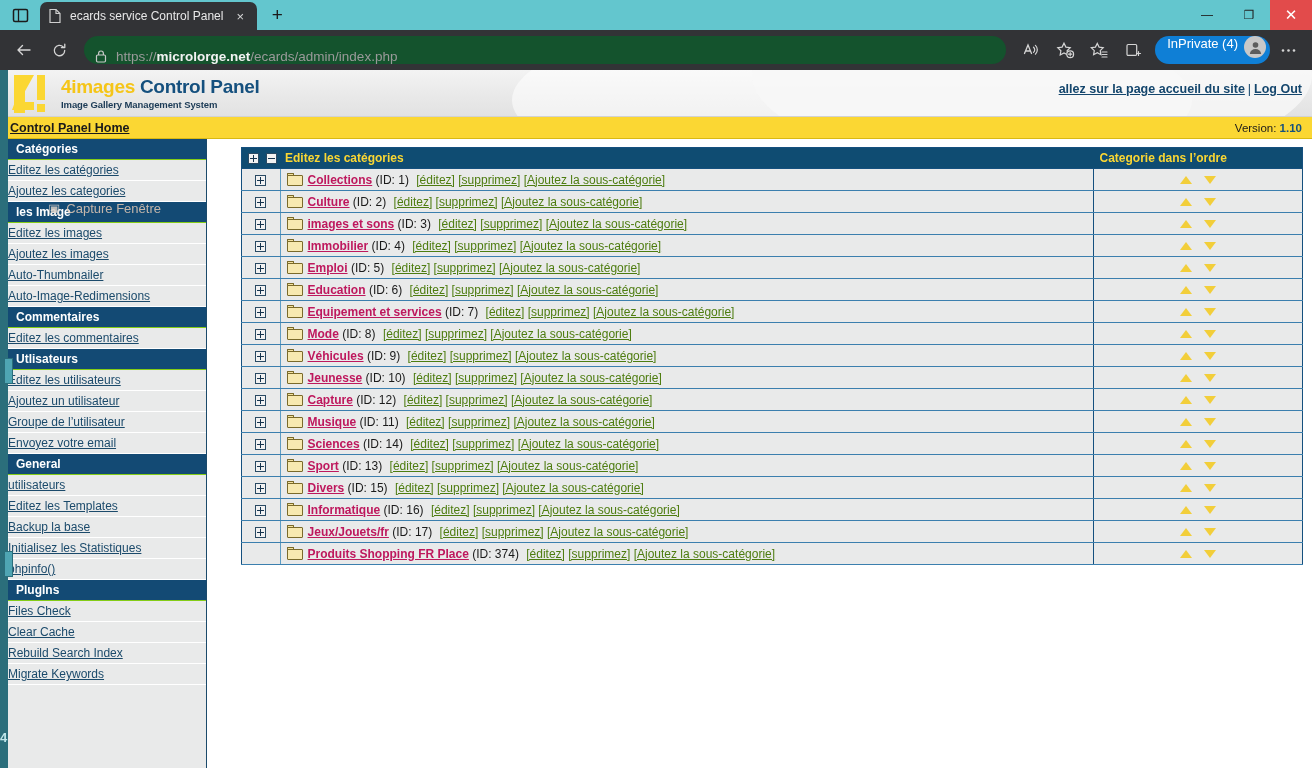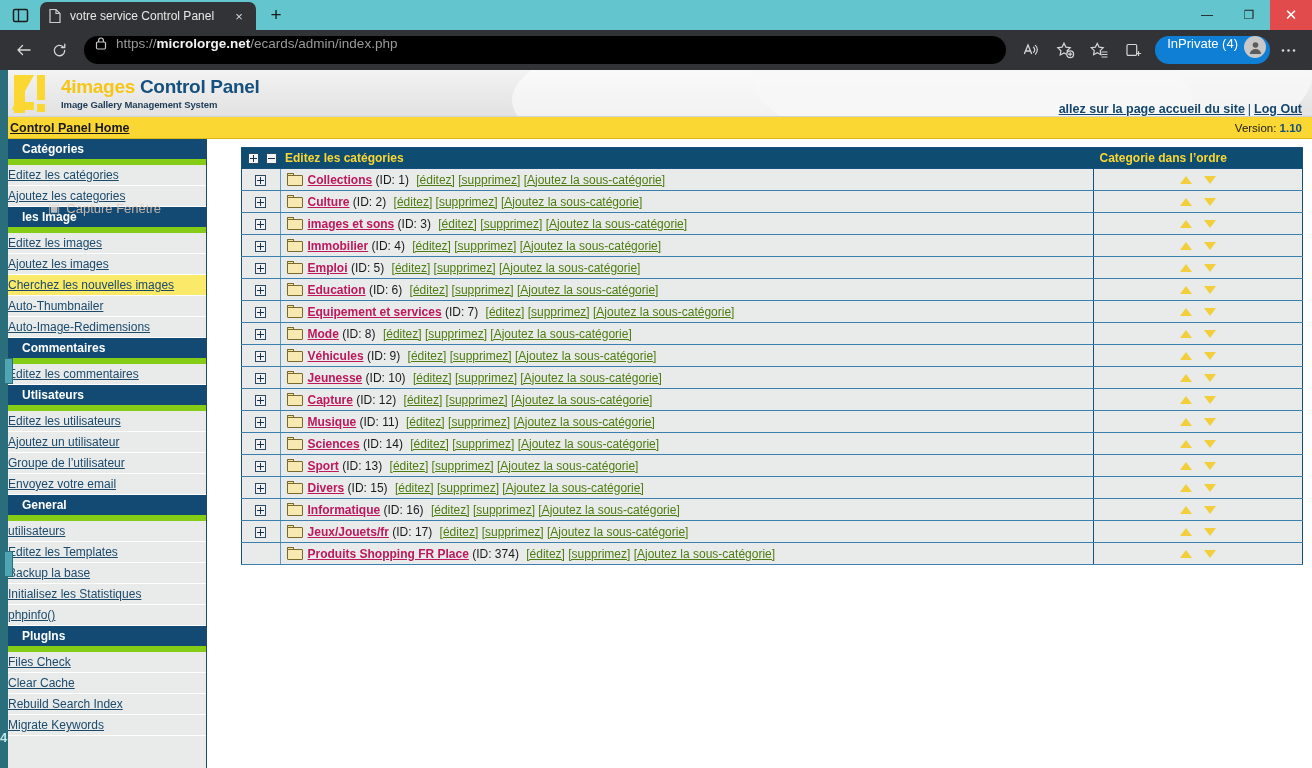--- a/index.html
+++ b/index.html
@@ -58,22 +58,22 @@
   .toolbar {
     height: 40px; background: #323336;
     display: flex; align-items: center; padding: 0 8px; gap: 3px;
   }
   .tb-btn {
     width: 32px; height: 32px; border-radius: 4px;
     display: flex; align-items: center; justify-content: center;
     color: #d5d5d5; flex: 0 0 32px;
   }
   .omnibox {
-    flex: 1 1 auto; height: 28px; background: #000000;
-    border-radius: 14px; display: flex; align-items: flex-start;
+    flex: 1 1 auto; height: 28px; background: #14532d;
+    border-radius: 14px; display: flex; align-items: flex-end;
     padding: 0 10px; gap: 8px; margin: 0 6px; min-width: 0;
   }
   .omnibox .lock { color: #c9c9c9; flex: 0 0 auto; display:flex; }
   .url { font-size: 13.5px; color: #9a9a9a; white-space: nowrap; overflow: hidden; }
   .url b { color: #f2f2f2; font-weight: 700; }
   .tb-right { display: flex; align-items: center; gap: 2px; flex: 0 0 auto; }
   .tb-pill {
     display: flex; gap: 6px;
     background: #0F7FD6; border-radius: 15px; height: 28px;
     padding: 0 4px 0 12px; color: #fff; font-size: 13px; margin-left: 4px;
@@ -123,21 +123,21 @@
   .logo-mark { width: 44px; height: 38px; position: relative; }
   .logo-text { padding-top: 2px; }
   .logo-line1 { font-size: 19px; font-weight: 700; line-height: 1; letter-spacing: -0.3px; }
   .logo-line1 .b1 { color: #F5C518; }
   .logo-line1 .b2 { color: #15507E; }
   .logo-line2 {
     font-size: 9.5px; font-weight: 700; color: #1b3a55;
     margin-top: 3px; letter-spacing: -0.1px;
   }
   .hdr-links {
-    position: absolute; right: 10px; bottom: 0; font-size: 12.5px;
+    position: absolute; right: 10px; bottom: 20px; font-size: 12.5px;
     color: #14466d; z-index: 2;
   }
   .hdr-links a { color: #14466d; text-decoration: underline; font-weight: 700; }
   .hdr-links .sep { font-weight: 400; padding: 0 3px; }
 
   
   .yellow-bar {
     height: 22px; background: #FBD733;
     border-bottom: 1px solid #d9b913;
     display: flex; align-items: center; justify-content: space-between;
@@ -150,22 +150,22 @@
   
   .body-split { display: flex; height: 629px; background: #ffffff; }
 
   
   .sidebar {
     width: 207px; flex: 0 0 207px; background: #fdfdfd;
     border-right: 1px solid #1b4a6b; position: relative;
   }
   .sb-head {
     background: #134A74; color: #ffffff; font-weight: 700;
-    font-size: 12px; padding: 3px 22px; line-height: 14px;
-    border-bottom: 6px solid #84cc16;
+    font-size: 12px; padding: 3px 16px; line-height: 14px;
+    border-bottom: 1px solid #84cc16;
   }
   .sb-item {
     background: #e9eaea; border-bottom: 1px solid #ffffff;
     padding: 3px 8px; line-height: 14px; font-size: 12px;
   }
   .sb-item a { color: #1b4a6b; text-decoration: underline; }
   .sb-item.active { background: #FBE96A; }
   .sb-filler { background: #e9eaea; height: 100%; }
   .watermark {
     position: absolute; left: 48px; top: 62px;
@@ -258,21 +258,21 @@
           <line x1="6.5" y1="3" x2="6.5" y2="14" stroke="#1b1b1b" stroke-width="1.3"></line>
         </svg>
     </div>
     <div class="tab">
       <span class="tab-favicon">
         <svg width="14" height="16" viewBox="0 0 14 16">
             <path d="M2 1.5h6l4 4v9H2z" fill="none" stroke="#cfcfcf" stroke-width="1.2"></path>
             <path d="M8 1.5v4h4" fill="none" stroke="#cfcfcf" stroke-width="1.2"></path>
           </svg>
       </span>
-      <span class="tab-title">votre service Control Panel</span>
+      <span class="tab-title">ecards service Control Panel</span>
       <span class="tab-close">×</span>
     </div>
     <div class="newtab">+</div>
     <div class="win-controls">
       <div class="win-btn">—</div>
       <div class="win-btn">❐</div>
       <div class="win-btn close">✕</div>
     </div>
   </div>
 
@@ -386,21 +386,20 @@
         <div class="watermark">
           <span class="wm-ico">▣</span><span>Capture Fenêtre</span>
         </div>
         <div id="sidebar-sections">
             <div class="sb-head">Catégories</div>
             <div class="sb-item"><a href="#">Editez les catégories</a></div>
             <div class="sb-item"><a href="#">Ajoutez les categories</a></div>
             <div class="sb-head">les Image</div>
             <div class="sb-item"><a href="#">Editez les images</a></div>
             <div class="sb-item"><a href="#">Ajoutez les images</a></div>
-            <div class="sb-item active"><a href="#">Cherchez les nouvelles images</a></div>
             <div class="sb-item"><a href="#">Auto-Thumbnailer</a></div>
             <div class="sb-item"><a href="#">Auto-Image-Redimensions</a></div>
             <div class="sb-head">Commentaires</div>
             <div class="sb-item"><a href="#">Editez les commentaires</a></div>
             <div class="sb-head">Utlisateurs</div>
             <div class="sb-item"><a href="#">Editez les utilisateurs</a></div>
             <div class="sb-item"><a href="#">Ajoutez un utilisateur</a></div>
             <div class="sb-item"><a href="#">Groupe de l’utilisateur</a></div>
             <div class="sb-item"><a href="#">Envoyez votre email</a></div>
             <div class="sb-head">General</div>

